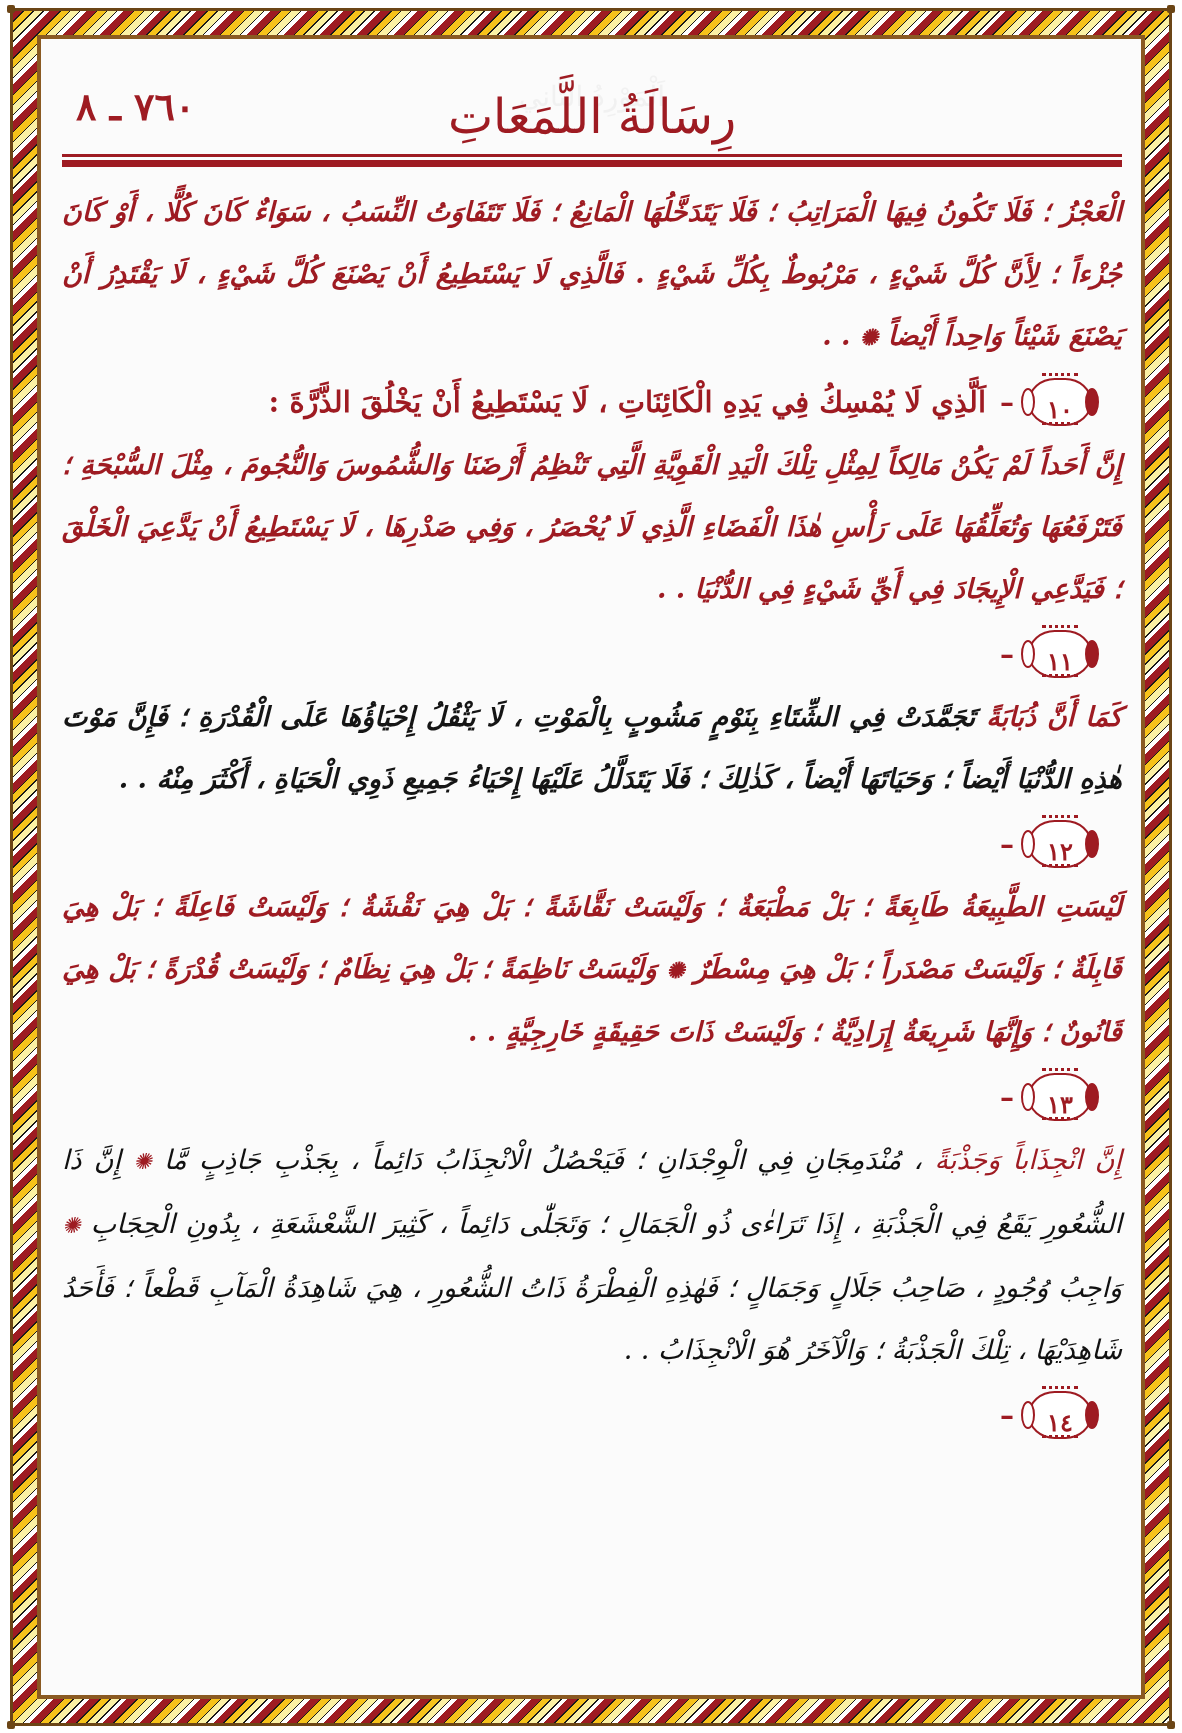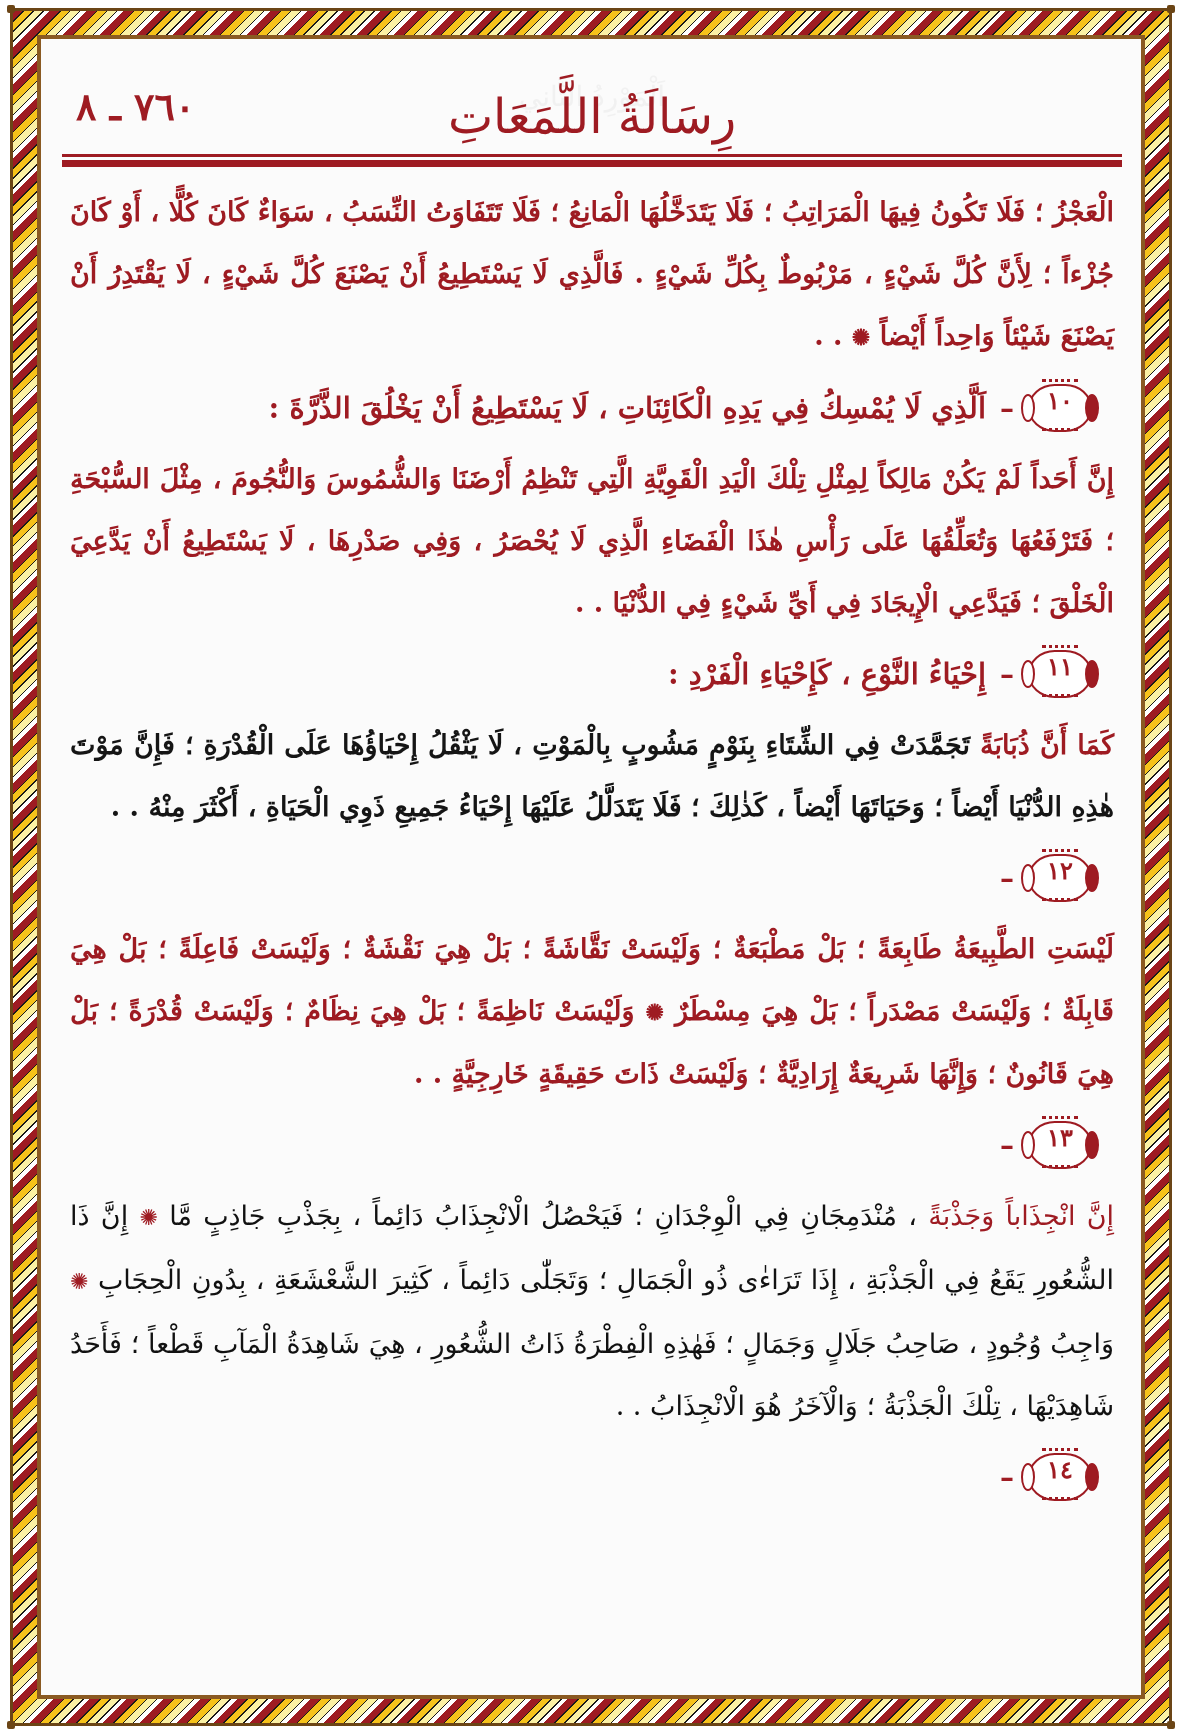--- a/index.html
+++ b/index.html
@@ -41,35 +41,35 @@
   .running-title-ghost {
     position: absolute; left: 50%; transform: translateX(-50%); top: 10px;
     font-size: 28px; color: #f1f1f1; white-space: nowrap; letter-spacing: 30px;
   }
   .rule { height: 3px; background: #9e1b22; margin-top: 2px; }
   .rule.thick { height: 7px; margin-top: 3px; }
 
   .body { margin-top: 14px; }
   .para {
     font-size: 27px; line-height: 62px; text-align: justify; text-align-last: right;
-    color: #9e1b22; font-weight: bold; margin: 8px;
+    color: #9e1b22; font-weight: bold; margin: 0; font-style: italic;
   }
   .para.black { color: #151515; }
   .para.light { font-weight: normal; color: #111111; }
   .para .hl { color: #9e1b22; }
   .star { color: #9e1b22; font-size: 22px; }
 
   .heading {
     display: flex; align-items: center; gap: 14px; margin: 2px 0 0 0; height: 64px;
     color: #9e1b22; font-weight: bold; font-size: 29px; padding-right: 30px;
   }
   .badge {
     position: relative; width: 60px; height: 44px; flex: none;
     border: 2px solid #9e1b22; border-radius: 50% / 60%;
-    display: flex; align-items: flex-start; justify-content: center;
+    display: flex; align-items: flex-end; justify-content: center;
     font-size: 24px; color: #9e1b22; background: #fff;
   }
   .badge::before, .badge::after {
     content: ""; position: absolute; top: 8px; width: 10px; height: 24px;
     border: 2px solid #9e1b22; border-radius: 50%; background: #fff;
   }
   .badge::before { right: -9px; background: #9e1b22; }
   .badge::after  { left: -9px; }
   .badge-dots {
     position: absolute; top: -7px; left: 12px; right: 12px; height: 6px;
@@ -114,21 +114,20 @@
     </div>
     <p class="para">إِنَّ أَحَداً لَمْ يَكُنْ مَالِكاً لِمِثْلِ تِلْكَ الْيَدِ الْقَوِيَّةِ الَّتِي تَنْظِمُ أَرْضَنَا وَالشُّمُوسَ وَالنُّجُومَ ، مِثْلَ السُّبْحَةِ ؛ فَتَرْفَعُهَا وَتُعَلِّقُهَا عَلَى رَأْسِ هٰذَا الْفَضَاءِ الَّذِي لَا يُحْصَرُ ، وَفِي صَدْرِهَا ، لَا يَسْتَطِيعُ أَنْ يَدَّعِيَ الْخَلْقَ ؛ فَيَدَّعِي الْإِيجَادَ فِي أَيِّ شَيْءٍ فِي الدُّنْيَا . .</p>
 
     <div class="heading">
       <span class="badge">
           <span class="badge-dots"></span>
           <span>١١</span>
           <span class="badge-dots bottom"></span>
         </span>
       <span class="dash">–</span>
-      <span>إِحْيَاءُ النَّوْعِ ، كَإِحْيَاءِ الْفَرْدِ :</span>
     </div>
     <p class="para black"><span class="hl">كَمَا أَنَّ ذُبَابَةً</span><span> تَجَمَّدَتْ فِي الشِّتَاءِ بِنَوْمٍ مَشُوبٍ بِالْمَوْتِ ، لَا يَثْقُلُ إِحْيَاؤُهَا عَلَى الْقُدْرَةِ ؛ فَإِنَّ مَوْتَ هٰذِهِ الدُّنْيَا أَيْضاً ؛ وَحَيَاتَهَا أَيْضاً ، كَذٰلِكَ ؛ فَلَا يَتَدَلَّلُ عَلَيْهَا إِحْيَاءُ جَمِيعِ ذَوِي الْحَيَاةِ ، أَكْثَرَ مِنْهُ . .</span></p>
 
     <div class="heading">
       <span class="badge">
           <span class="badge-dots"></span>
           <span>١٢</span>
           <span class="badge-dots bottom"></span>
         </span>
       <span class="dash">–</span>

